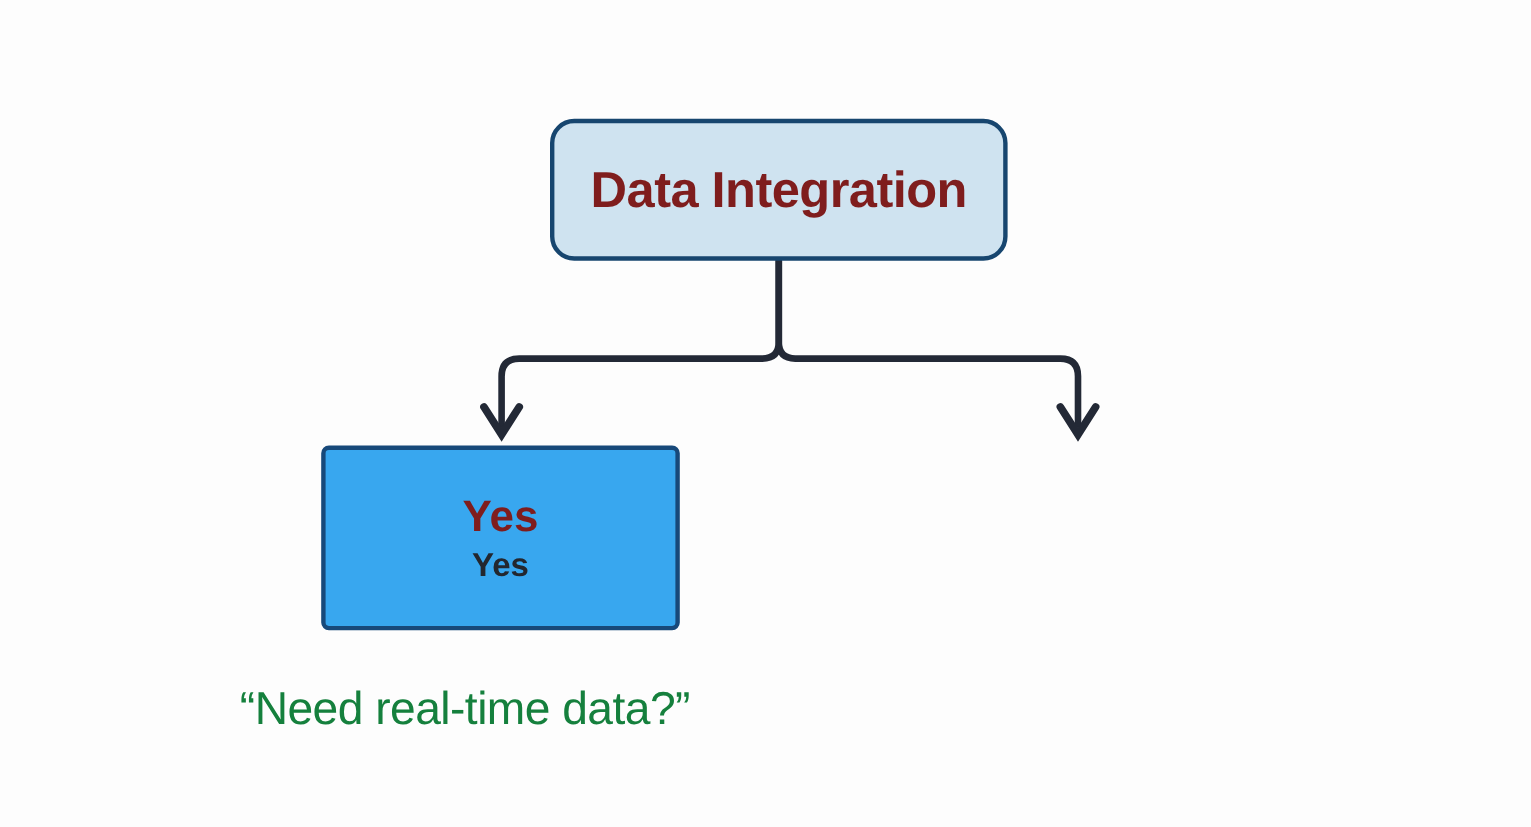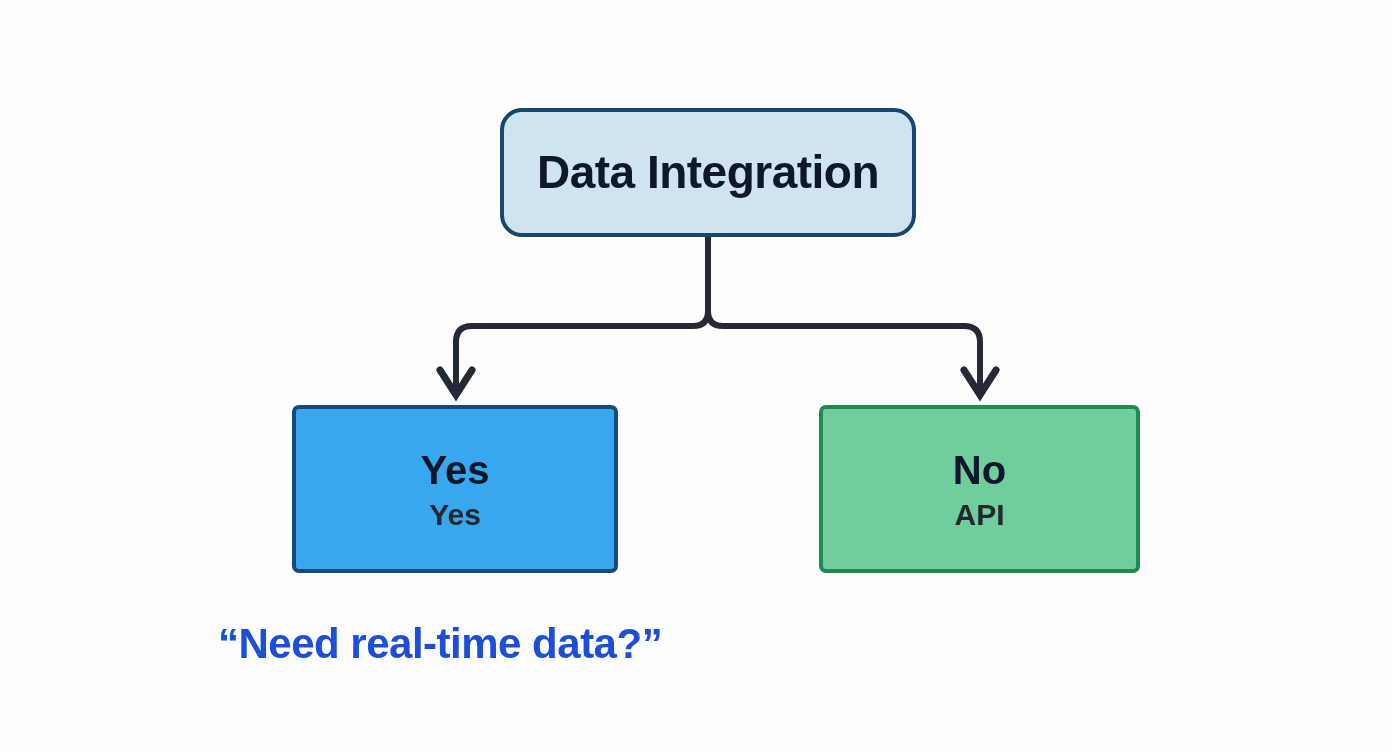--- a/index.html
+++ b/index.html
@@ -71,37 +71,37 @@
   .node-no {
     left: 819px;
     top: 405px;
     width: 321px;
     height: 168px;
   }
   .node-title {
     font-size: 40px;
     font-weight: 700;
     line-height: 1.15;
-    color: #0f172a;
+    color: #7f1d1d;
   }
   .node-subtitle {
     font-size: 30px;
     font-weight: 600;
     line-height: 1.2;
     margin-top: 4px;
     color: #23272f;
   }
   .caption {
     position: absolute;
     left: 218px;
     top: 620px;
     font-size: 42px;
-    font-weight: 700;
+    font-weight: 400;
     letter-spacing: -0.5px;
-    color: #1d4ed8;
+    color: #15803d;
     white-space: nowrap;
   }
 </style>
 </head>
 <body>
 
 <div class="canvas" style="background: rgb(253, 253, 253); color: rgb(35, 39, 47);">
 
   <svg class="connector" viewBox="0 0 1392 752" style="--line: #232936;">
     <path class="branch-line" d="M 708 237 L 708 311 Q 708 326 693 326 L 472 326 Q 456 326 456 342 L 456 386"></path>
@@ -112,20 +112,16 @@
 
   <div class="node node-root" style="background: rgb(207, 227, 240); border-color: rgb(23, 70, 111);">
     <span class="node-title">Data Integration</span>
   </div>
 
   <div class="node node-branch node-yes" style="background: rgb(56, 167, 239); border-color: rgb(23, 73, 122);">
     <span class="node-title">Yes</span>
     <span class="node-subtitle">Yes</span>
   </div>
 
-  <div class="node node-branch node-no" style="background: rgb(112, 206, 158); border-color: rgb(31, 139, 82);">
-    <span class="node-title">No</span>
-    <span class="node-subtitle">API</span>
-  </div>
 
   <div class="caption">“Need real-time data?”</div>
 
 </div>
 
 </body></html>

